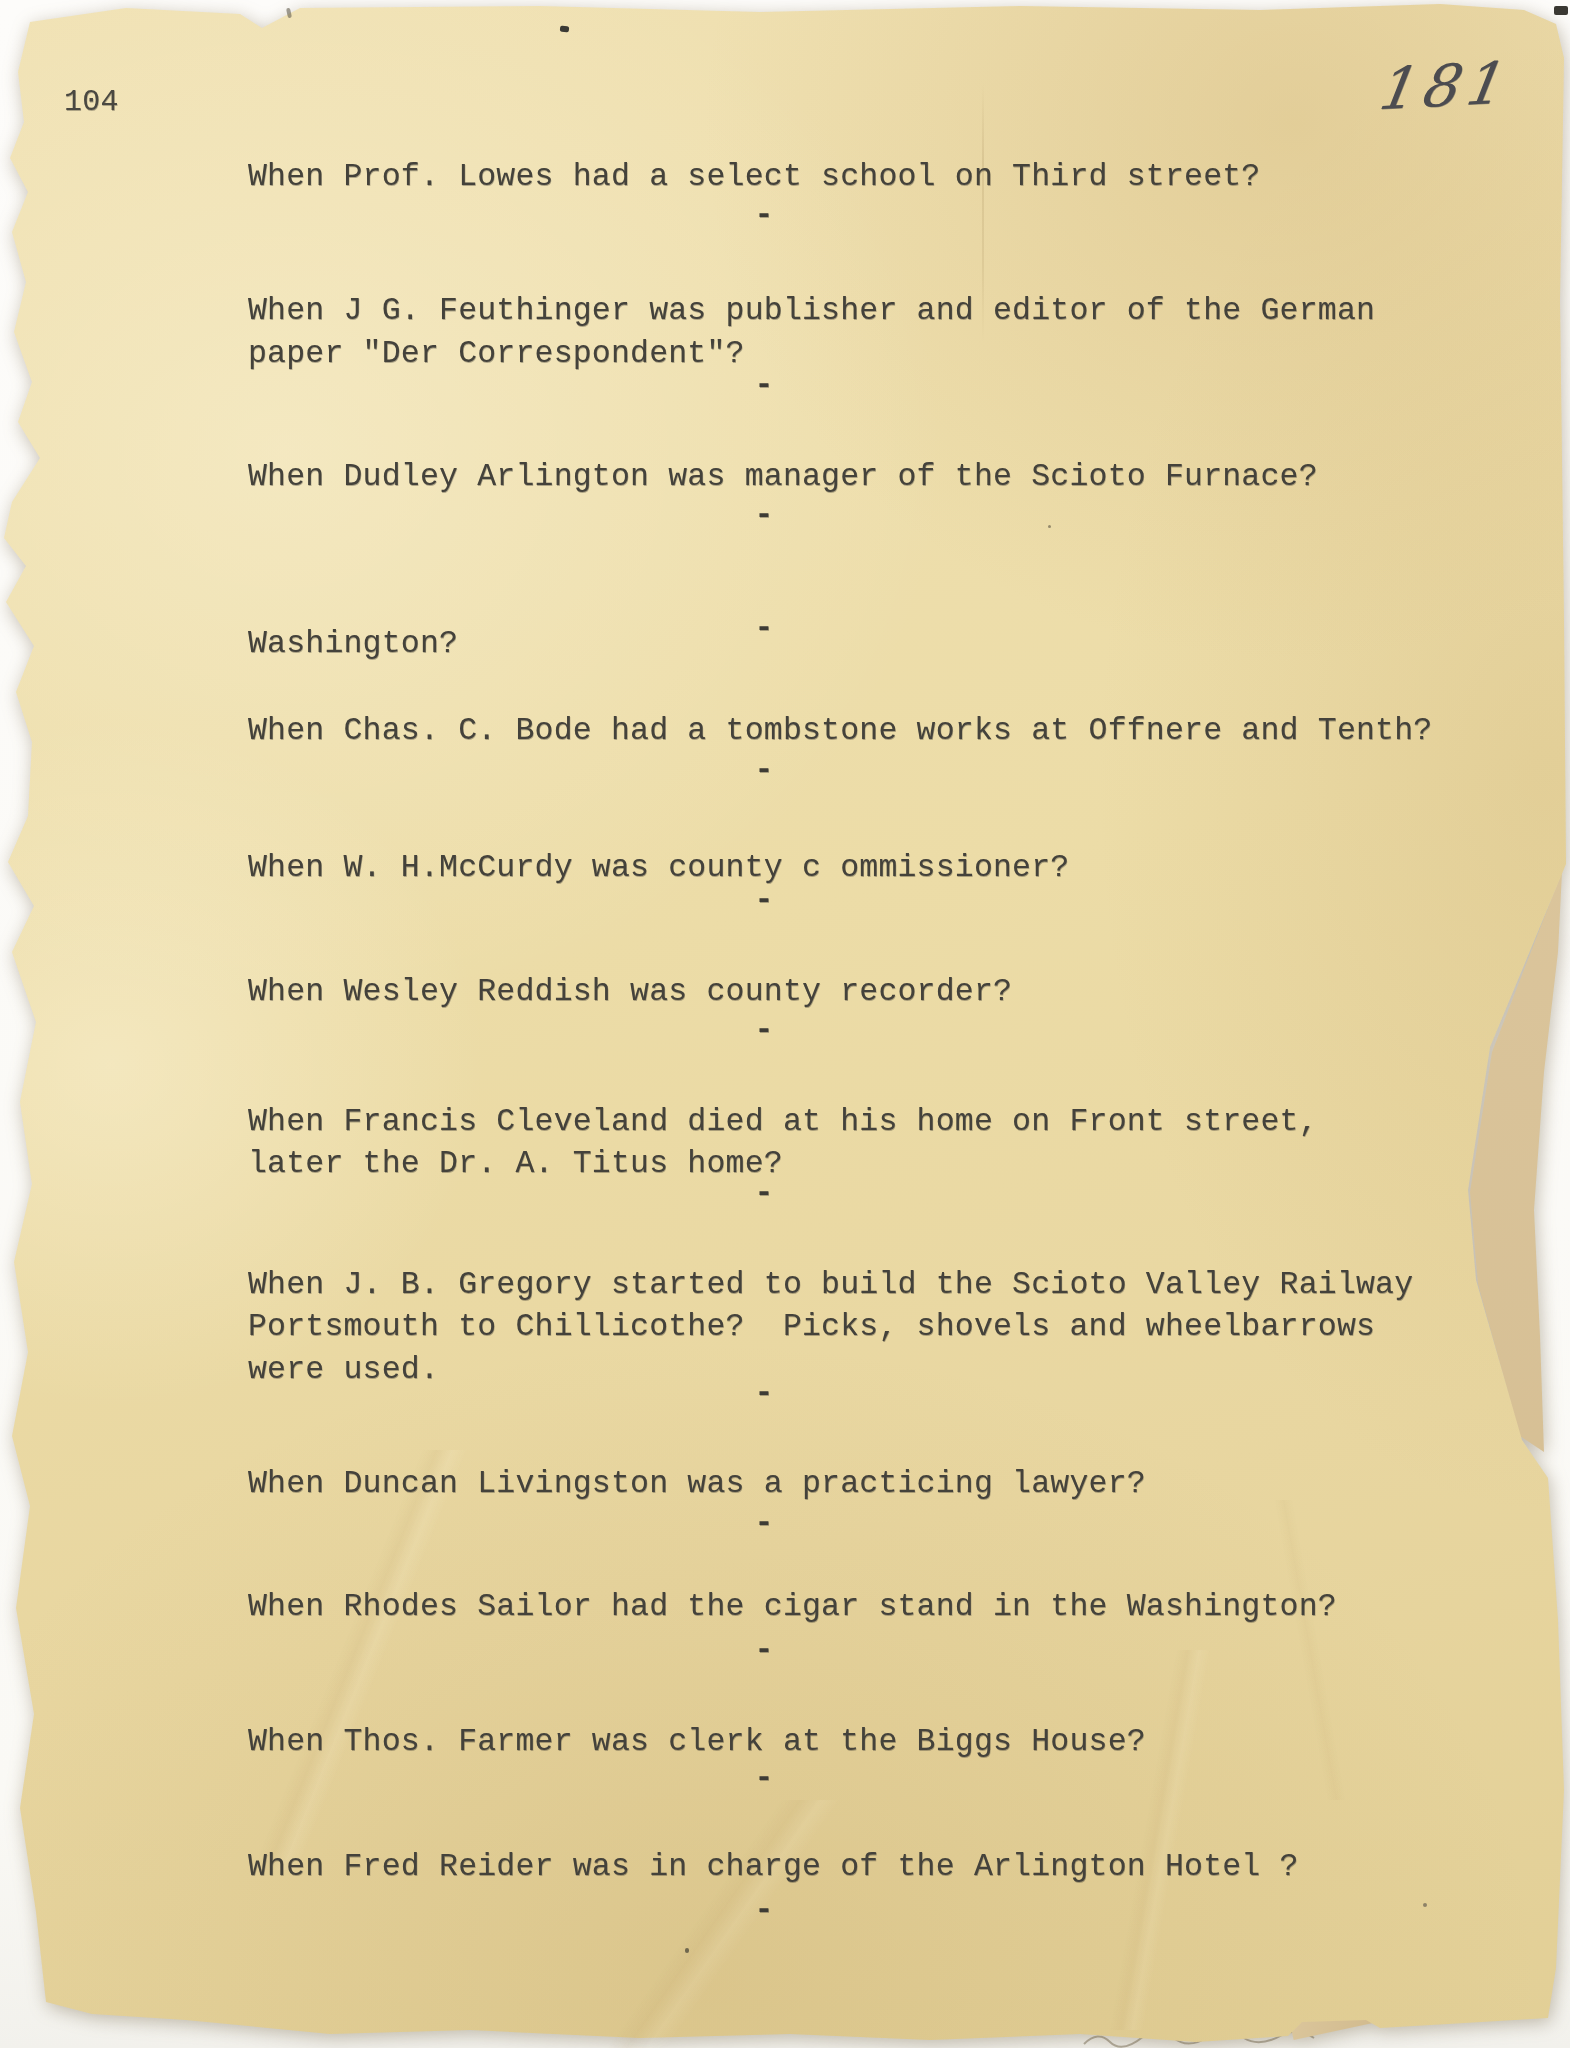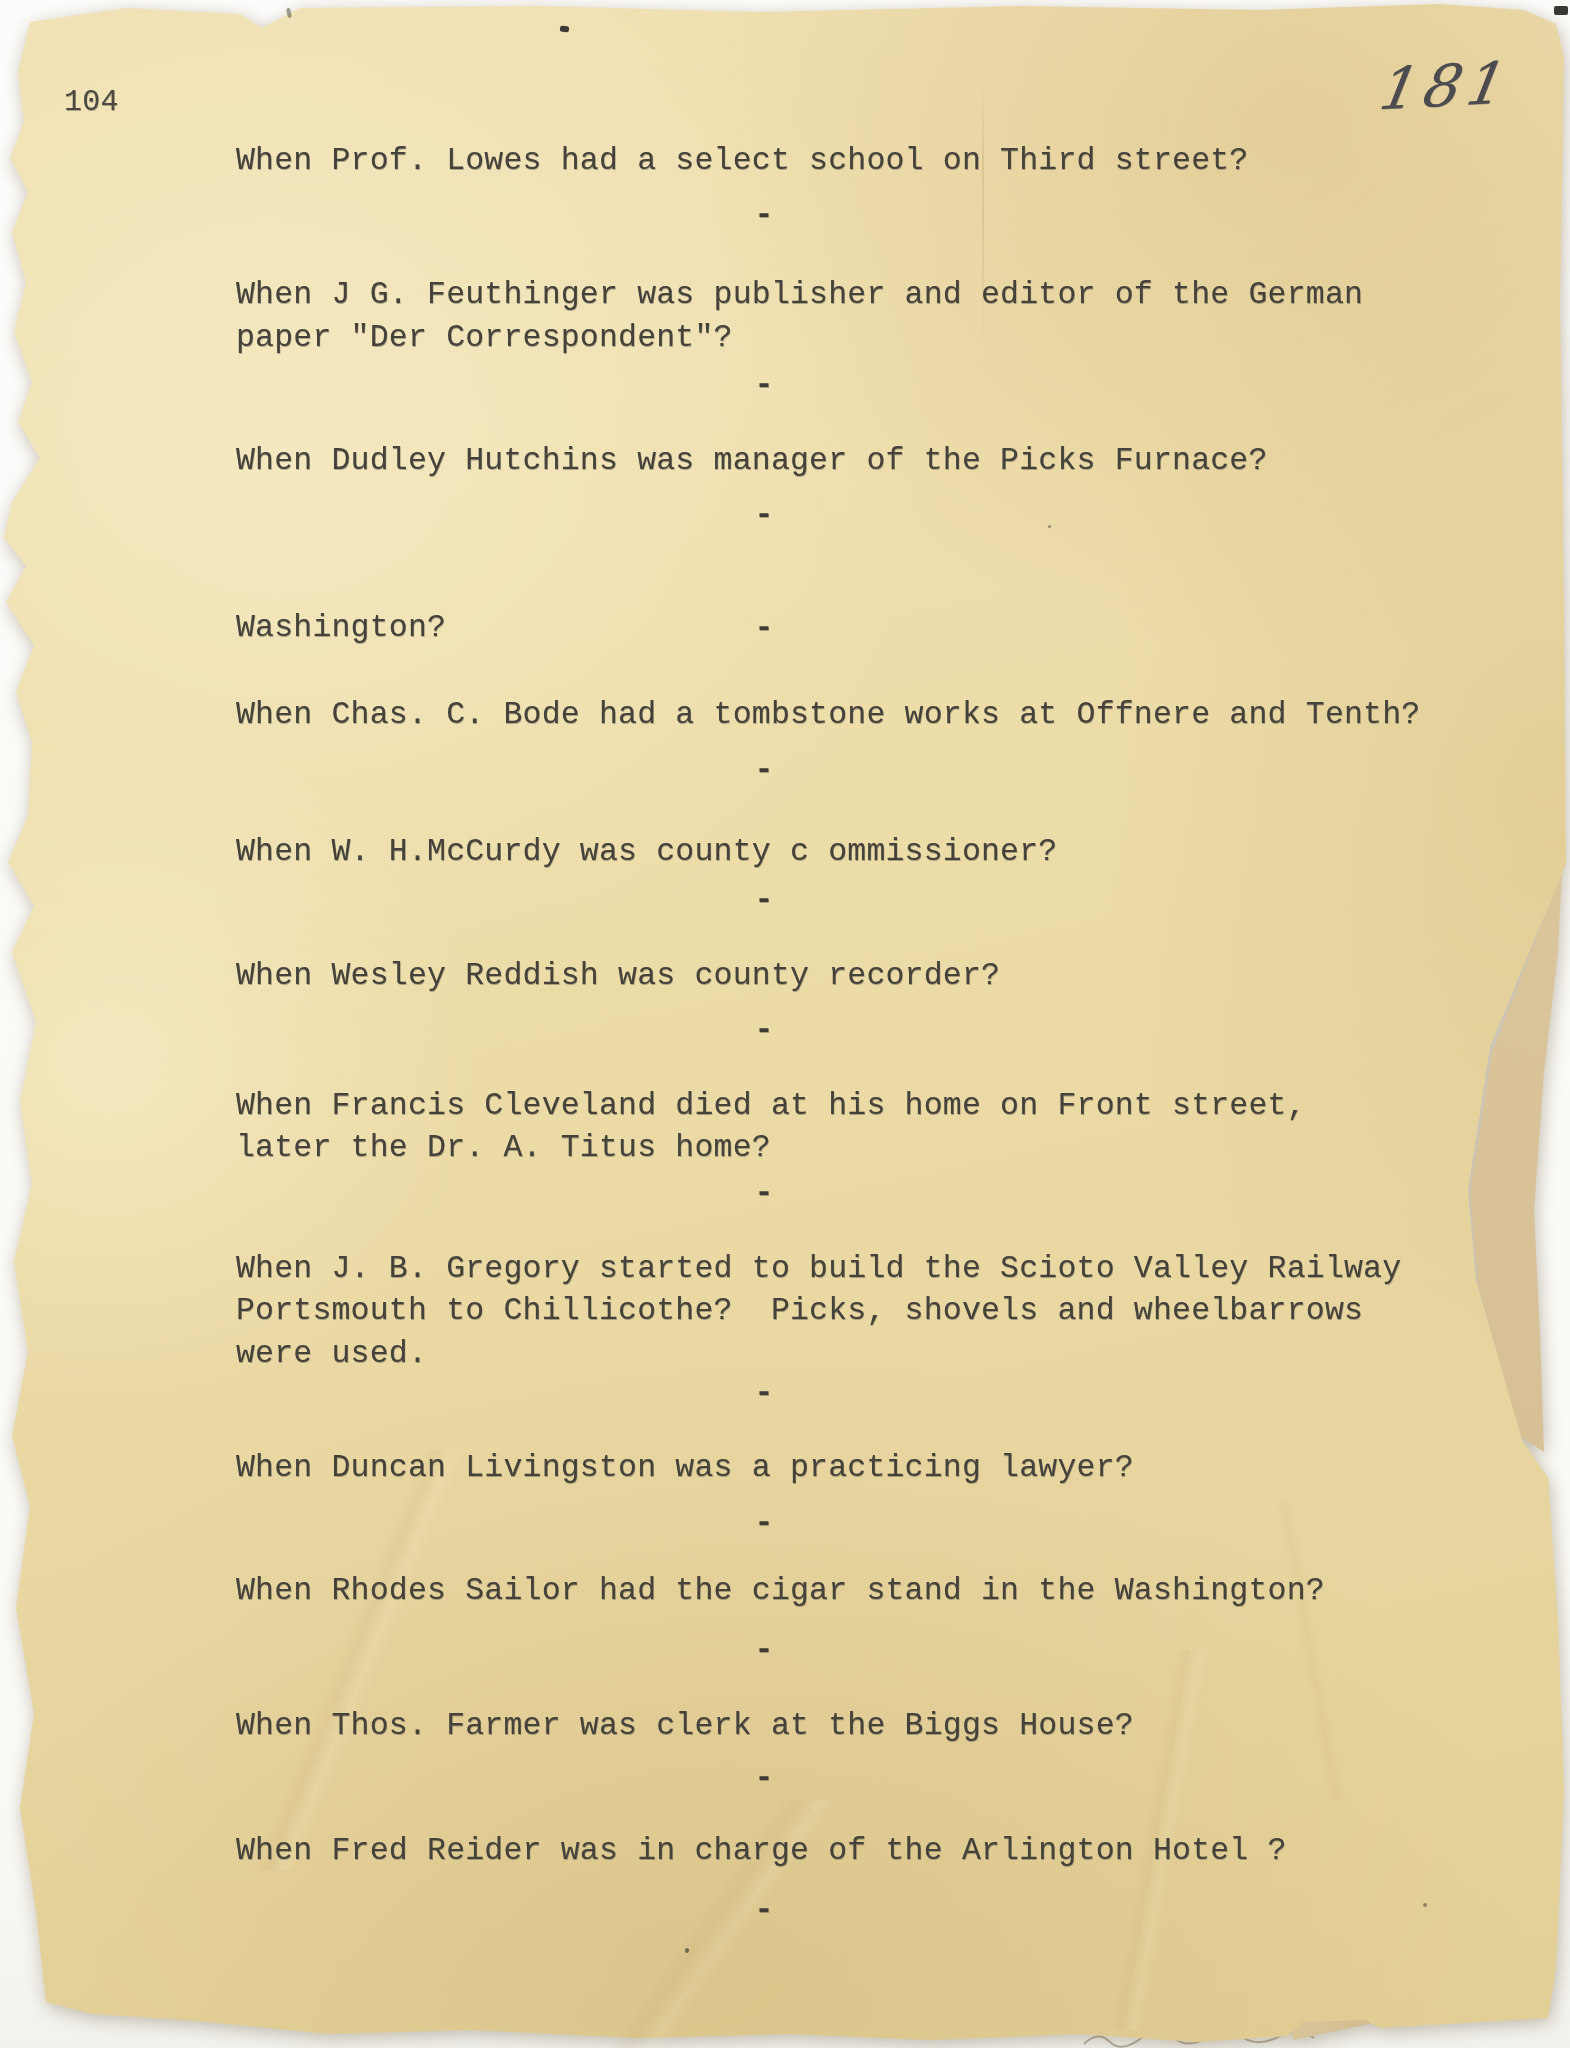--- a/index.html
+++ b/index.html
@@ -56,21 +56,21 @@
     background-repeat:no-repeat;
     clip-path:inherit;
   }
   .fold-line{position:absolute;left:982px;top:84px;width:2px;height:258px;z-index:3;
     background:linear-gradient(180deg,rgba(150,122,72,0.00),rgba(150,122,72,0.18) 30%,rgba(150,122,72,0.14) 70%,rgba(150,122,72,0));}
   .q,.dash,.pageno{
     position:absolute;z-index:4;white-space:pre;
     font-size:31.5px;line-height:36px;letter-spacing:0.2px;
     color:#44423b;text-shadow:0.5px 0.7px 0 rgba(72,68,58,0.40);
   }
-  .q{left:236px;}
+  .q{left:248px;margin-top:16px;}
   .dash{left:742px;width:44px;text-align:center;font-weight:bold;color:#3e3c35;}
   .pageno{left:64px;top:84px;font-size:30px;color:#4a4841;}
   .folio{
     position:absolute;left:1382px;top:52px;z-index:4;
     font-family:"DejaVu Serif","Liberation Serif",serif;font-style:italic;
     font-size:58px;color:#4c4c50;transform:skewX(-14deg) rotate(-3deg);letter-spacing:6px;
     text-shadow:0.5px 0.5px 0 rgba(60,60,66,0.5);
   }
   .speck{position:absolute;z-index:4;border-radius:2px;}
   .squiggle{position:absolute;z-index:0;}
@@ -95,21 +95,21 @@
   <div class="pageno">104</div>
   <div class="folio">181</div>
 
   <div class="q" style="top:143px">When Prof. Lowes had a select school on Third street?</div>
   <div class="dash" style="top:197px">-</div>
 
   <div class="q" style="top:277px">When J G. Feuthinger was publisher and editor of the German</div>
   <div class="q" style="top:320px">paper "Der Correspondent"?</div>
   <div class="dash" style="top:367px">-</div>
 
-  <div class="q" style="top:443px">When Dudley Hutchins was manager of the Picks Furnace?</div>
+  <div class="q" style="top:443px">When Dudley Arlington was manager of the Scioto Furnace?</div>
   <div class="dash" style="top:497px">-</div>
 
   <div class="q" style="top:610px">Washington?</div>
   <div class="dash" style="top:610px">-</div>
 
   <div class="q" style="top:697px">When Chas. C. Bode had a tombstone works at Offnere and Tenth?</div>
   <div class="dash" style="top:752px">-</div>
 
   <div class="q" style="top:834px">When W. H.McCurdy was county c ommissioner?</div>
   <div class="dash" style="top:882px">-</div>

